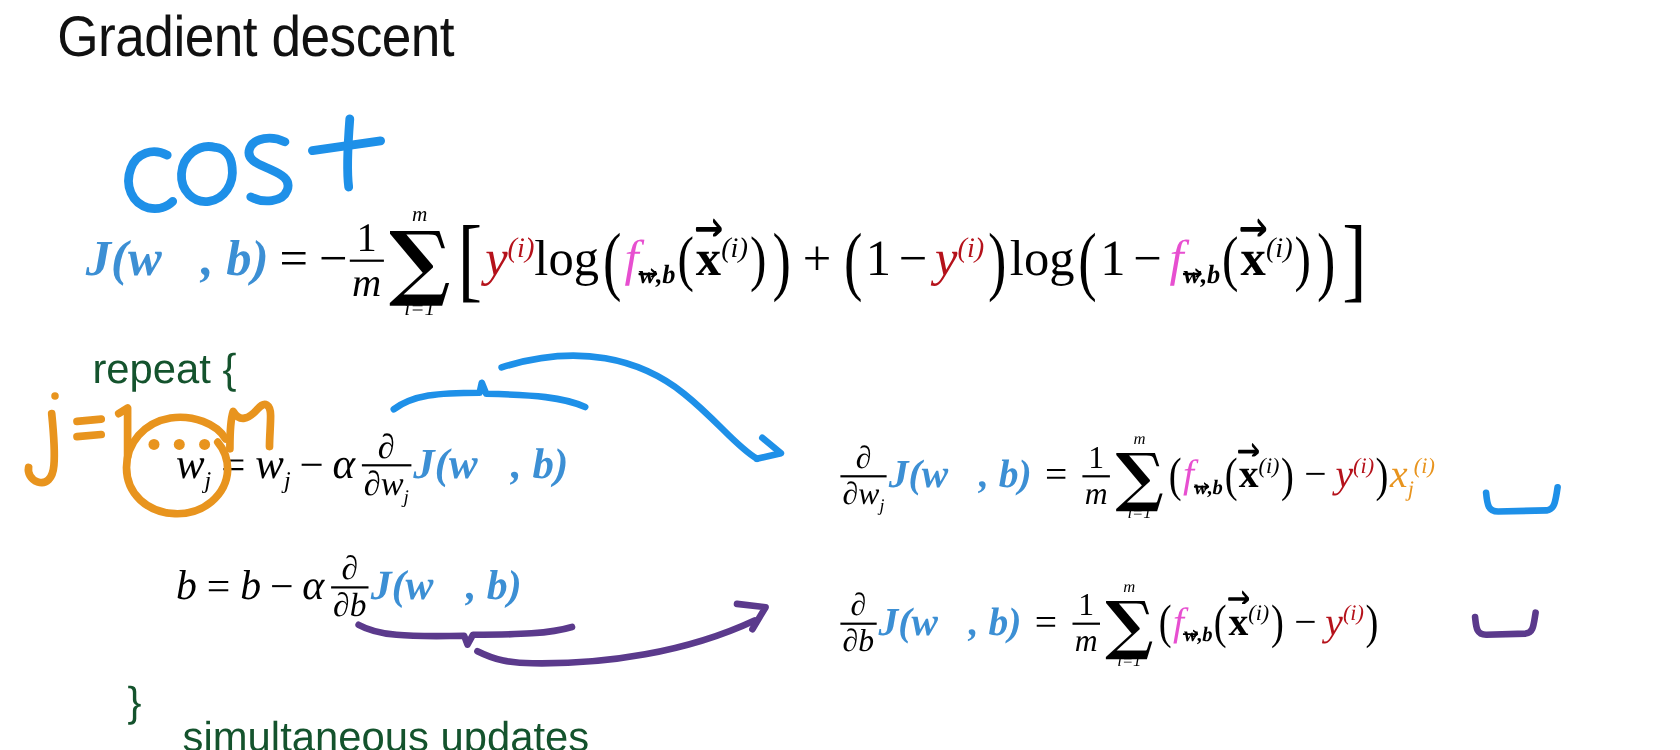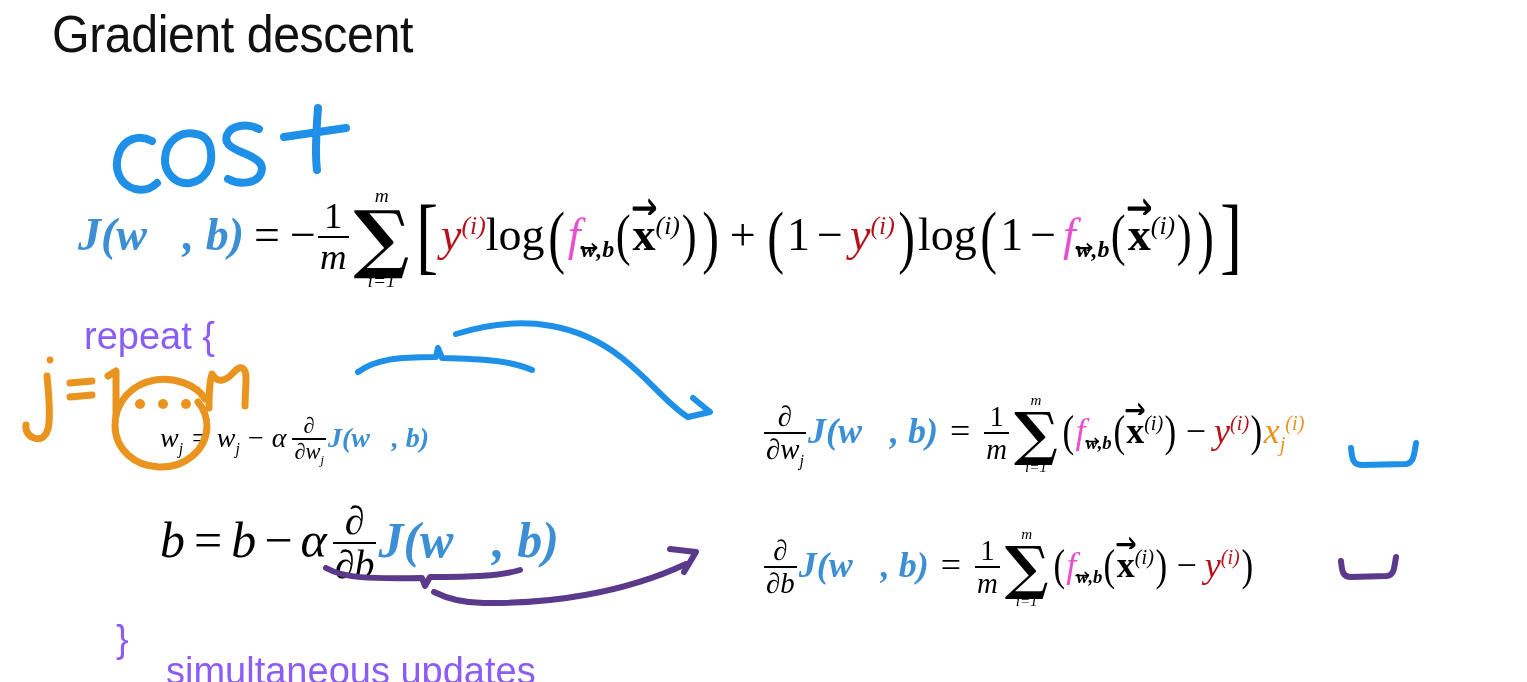--- a/index.html
+++ b/index.html
@@ -51,21 +51,21 @@
         transform:scaleX(.72);font-family:"Liberation Serif",serif;
         vertical-align:-.14em;}
   .bigb{display:inline-block;font-size:1.85em;line-height:.70;
         transform:scaleX(.78);vertical-align:-.17em;
         font-family:"Liberation Serif",serif;}
   .medp{display:inline-block;font-size:1.22em;line-height:.8;
         transform:scaleX(.8);vertical-align:-.07em;}
 
   
   .plain{position:absolute;font-family:"Liberation Sans",sans-serif;
-         color:#8b5cf6;white-space:nowrap;line-height:1;}
+         color:#14532d;white-space:nowrap;line-height:1;}
 
   
   .ink{position:absolute;left:0;top:0;width:1527px;height:682px;
        pointer-events:none;}
   .ink svg{position:absolute;left:0;top:0;overflow:visible;}
 </style>
 </head>
 <body>
 
 <div class="title">Gradient descent</div>
@@ -92,28 +92,28 @@
           </svg>
         </span>w</span>,b</sub><span class="medp up">(</span><span class="up" style="font-weight:bold;"><span class="vec"><span class="arw">
           <svg viewBox="0 0 40 10" preserveAspectRatio="none">
             <path d="M2 7 L34 7 M26 3 L36 7 L26 10" stroke="#000" stroke-width="2.2" fill="none" stroke-linecap="round" stroke-linejoin="round"></path>
           </svg>
         </span>x</span></span><sup class="s">(i)</sup><span class="medp up">)</span><span class="bigp up">)</span><span class="bigb up">]</span>
 </div>
 
 <div class="plain" style="left:84px;top:317px;font-size:38px;">repeat {</div>
 
-<div class="math" style="left:160px;top:416px;font-size:28px;">
+<div class="math" style="left:160px;top:392px;font-size:39px;">
   <span class="it">w</span><sub class="s">j</sub><span class="up" style="margin:0 9px;">=</span><span class="it">w</span><sub class="s">j</sub><span class="up" style="margin:0 8px;">−</span><span class="it">α</span><span class="frac" style="margin-left:6px;">
       <span class="num it">∂</span>
       <span class="den it"><span>∂w</span><sub class="s">j</sub></span>
   </span><span class="it blue">J(w⃗, b)</span>
 </div>
 
-<div class="math" style="left:160px;top:503px;font-size:50px;">
+<div class="math" style="left:160px;top:503px;font-size:38px;">
   <span class="it">b</span><span class="up" style="margin:0 9px;">=</span><span class="it">b</span><span class="up" style="margin:0 8px;">−</span><span class="it">α</span><span class="frac" style="margin-left:6px;">
       <span class="num it">∂</span>
       <span class="den it">∂b</span>
   </span><span class="it blue">J(w⃗, b)</span>
 </div>
 
 <div class="plain" style="left:116px;top:620px;font-size:38px;">}</div>
 <div class="plain" style="left:166px;top:652px;font-size:38px;">simultaneous updates</div>
 
 <div class="math" style="left:762px;top:393px;font-size:36px;">

